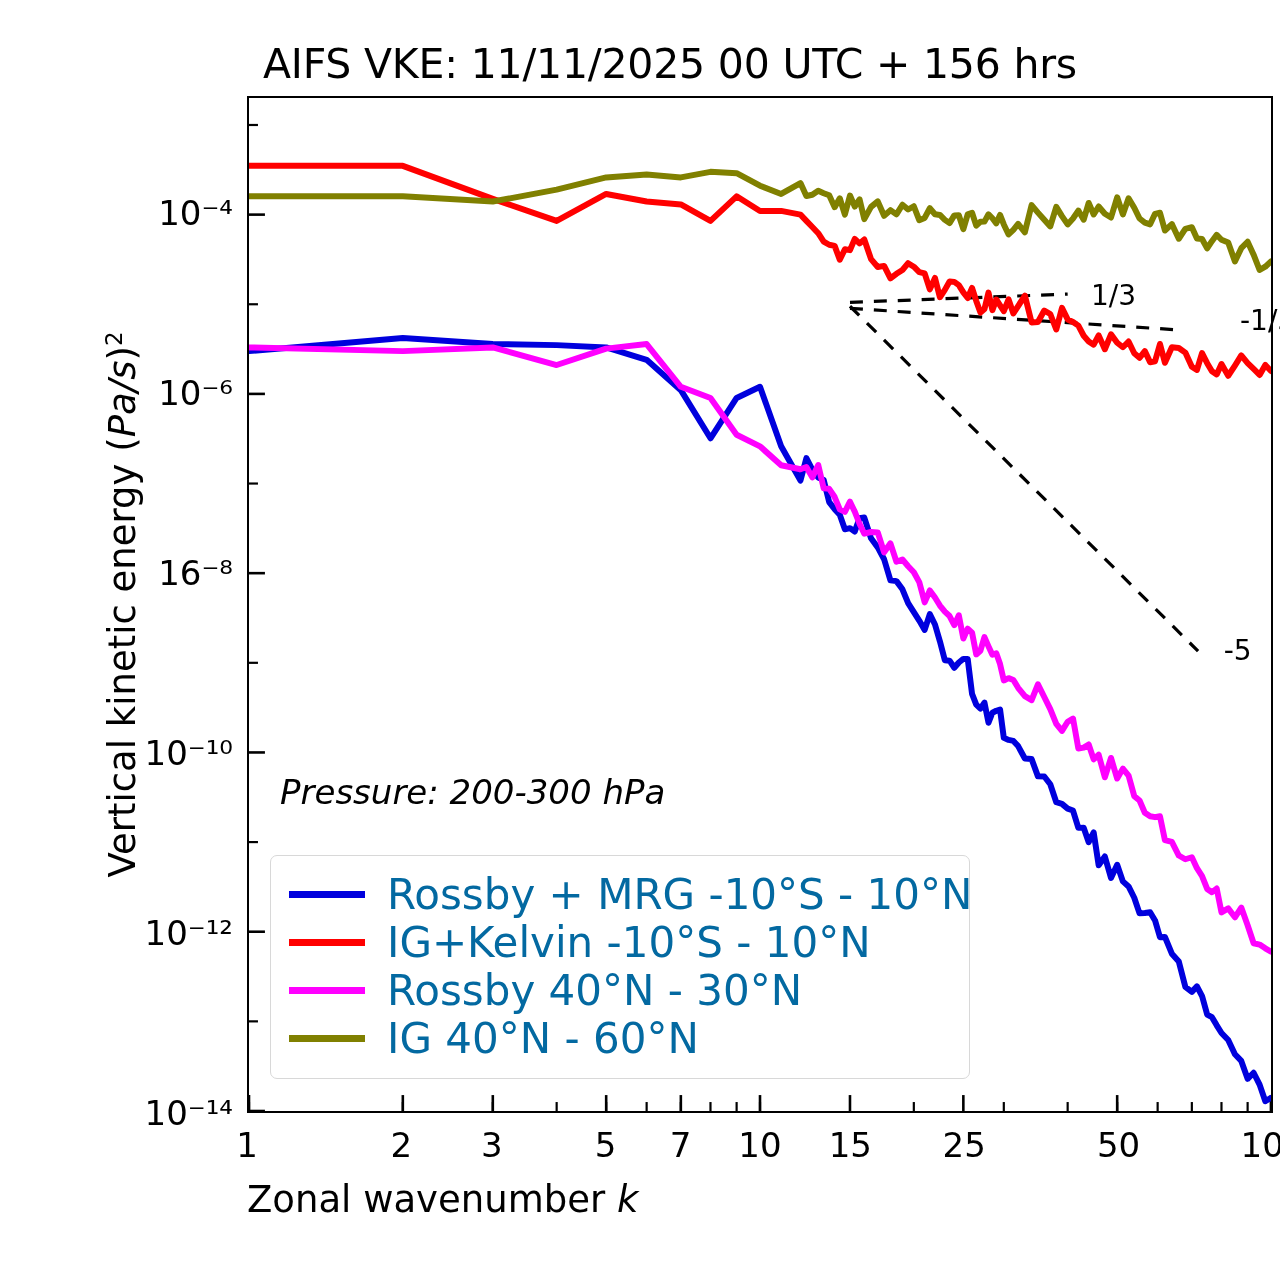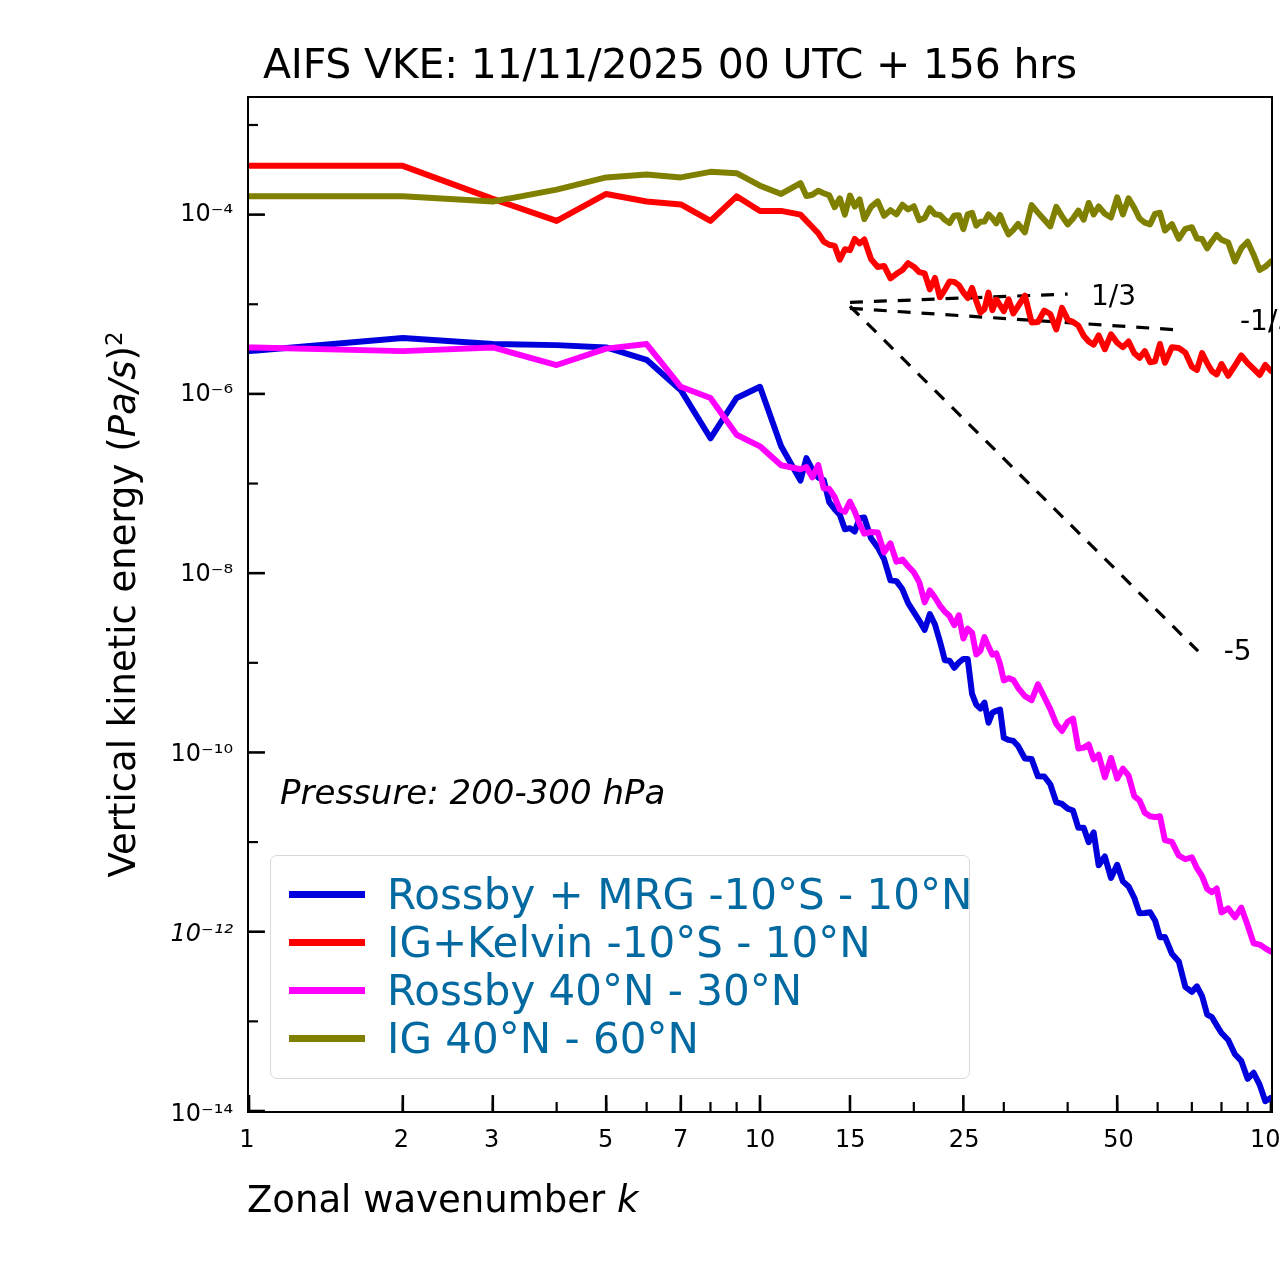--- a/index.html
+++ b/index.html
@@ -7,21 +7,21 @@
   #figure{position:relative;width:1280px;height:1288px;background:#ffffff;margin-left:30px;}
   #chart-title{
     position:absolute;left:0;top:40px;width:1280px;text-align:center;
     font-size:41px;color:#000;white-space:nowrap;letter-spacing:-0.2px;
   }
   #plot-area{
     position:absolute;left:217px;top:96px;width:1026px;height:1017px;
     border:2.6px solid #000;box-sizing:border-box;background:#fff;
   }
   #plot-svg{position:absolute;left:0;top:0;width:100%;height:100%;display:block;}
-  .axis-tick-label{position:absolute;font-size:24px;color:#000;white-space:nowrap;}
+  .axis-tick-label{position:absolute;font-size:34px;color:#000;white-space:nowrap;}
   .ytick{text-align:right;transform:translateY(-50%);}
   .xtick{transform:translateX(-50%);}
   #ylabel{
     position:absolute;left:0;top:0;width:1017px;height:56px;
     transform-origin:0 0;transform:translate(56px,1113px) rotate(-90deg);
     font-size:37px;color:#000;text-align:center;line-height:56px;white-space:nowrap;
   }
   #xlabel{
     position:absolute;left:217px;top:1178px;width:1026px;text-align:left;
     font-size:37px;color:#000;white-space:nowrap;
@@ -138,17 +138,17 @@
     <div class="axis-tick-label xtick" style="left: 461.763px; top: 1125px;">3</div>
     <div class="axis-tick-label xtick" style="left: 575.572px; top: 1125px;">5</div>
     <div class="axis-tick-label xtick" style="left: 650.535px; top: 1125px;">7</div>
     <div class="axis-tick-label xtick" style="left: 730px; top: 1125px;">10</div>
     <div class="axis-tick-label xtick" style="left: 820.335px; top: 1125px;">15</div>
     <div class="axis-tick-label xtick" style="left: 934.143px; top: 1125px;">25</div>
     <div class="axis-tick-label xtick" style="left: 1088.57px; top: 1125px;">50</div>
     <div class="axis-tick-label xtick" style="left: 1243px; top: 1125px;">100</div>
     <div class="axis-tick-label ytick" style="right: 1077px; top: 213.082px;">10⁻⁴</div>
     <div class="axis-tick-label ytick" style="right: 1077px; top: 393.066px;">10⁻⁶</div>
-    <div class="axis-tick-label ytick" style="right: 1077px; top: 573.049px;">10⁻⁸</div>
+    <div class="axis-tick-label ytick" style="right: 1077px; top: 573.049px;">16⁻⁸</div>
     <div class="axis-tick-label ytick" style="right: 1077px; top: 753.033px;">10⁻¹⁰</div>
-    <div class="axis-tick-label ytick" style="right: 1077px; top: 933.016px; font-style: italic;">10⁻¹²</div>
+    <div class="axis-tick-label ytick" style="right: 1077px; top: 933.016px;">10⁻¹²</div>
     <div class="axis-tick-label ytick" style="right: 1077px; top: 1113px;">10⁻¹⁴</div>
   </div>
 
 </body></html>

